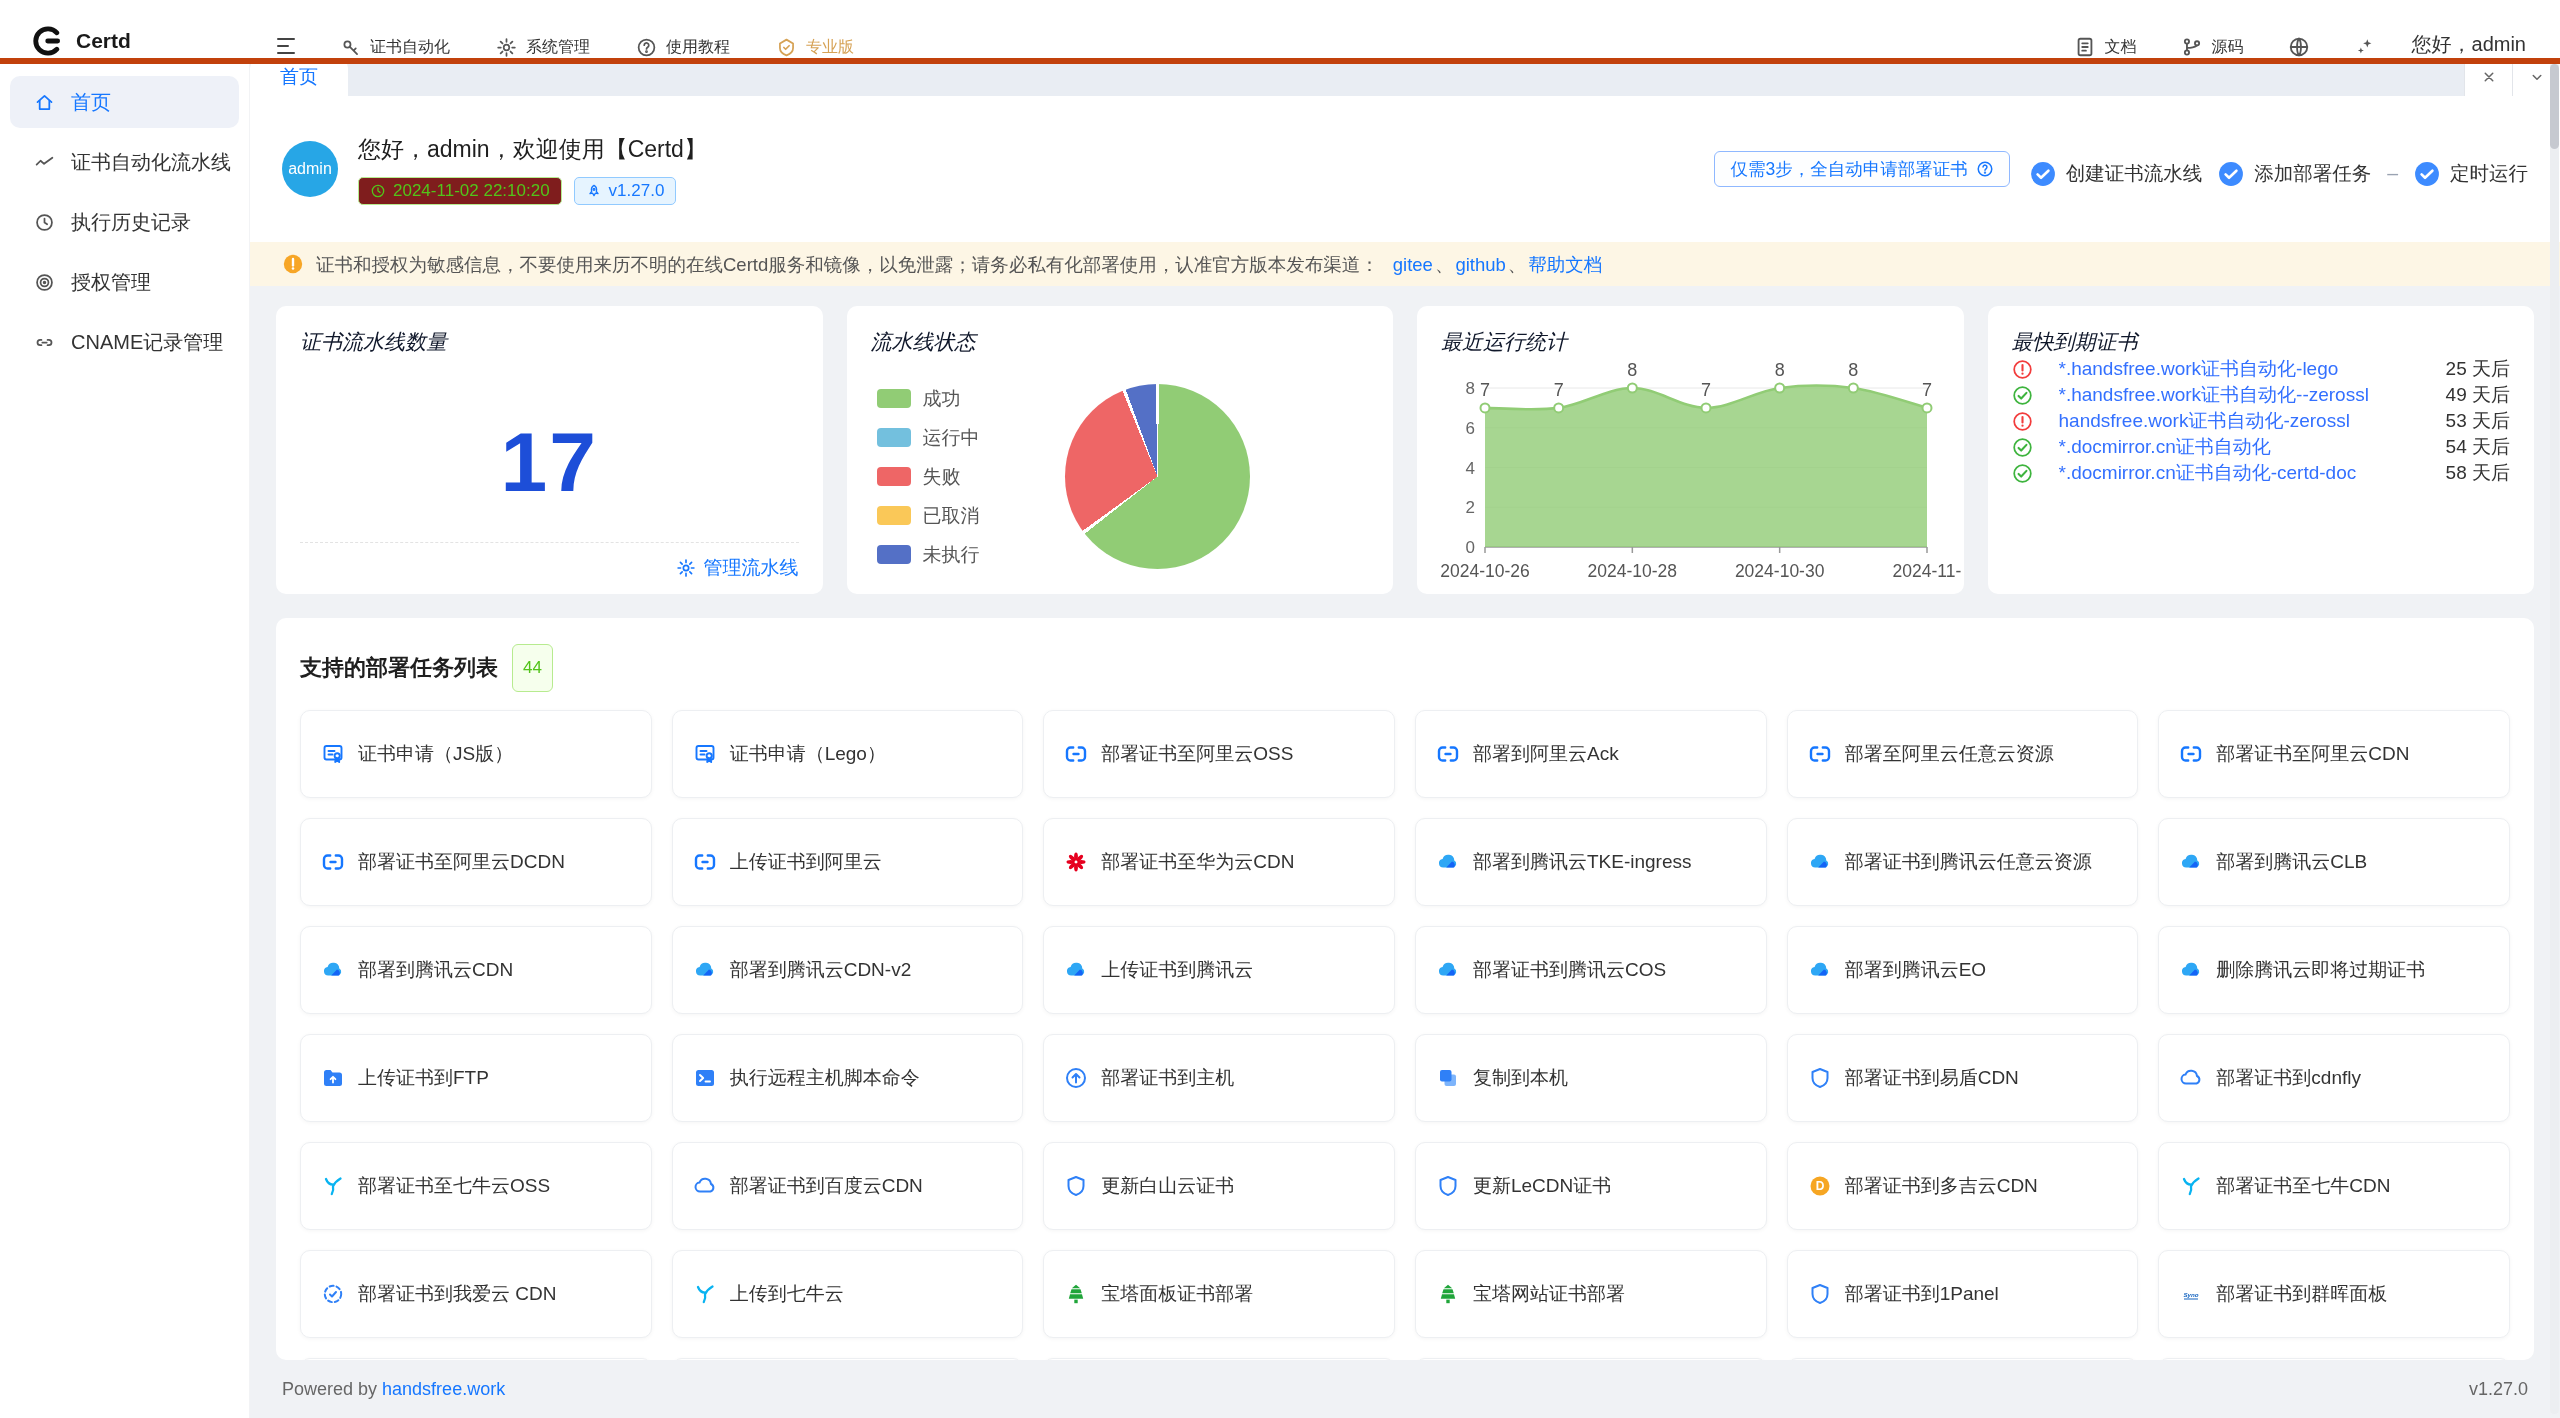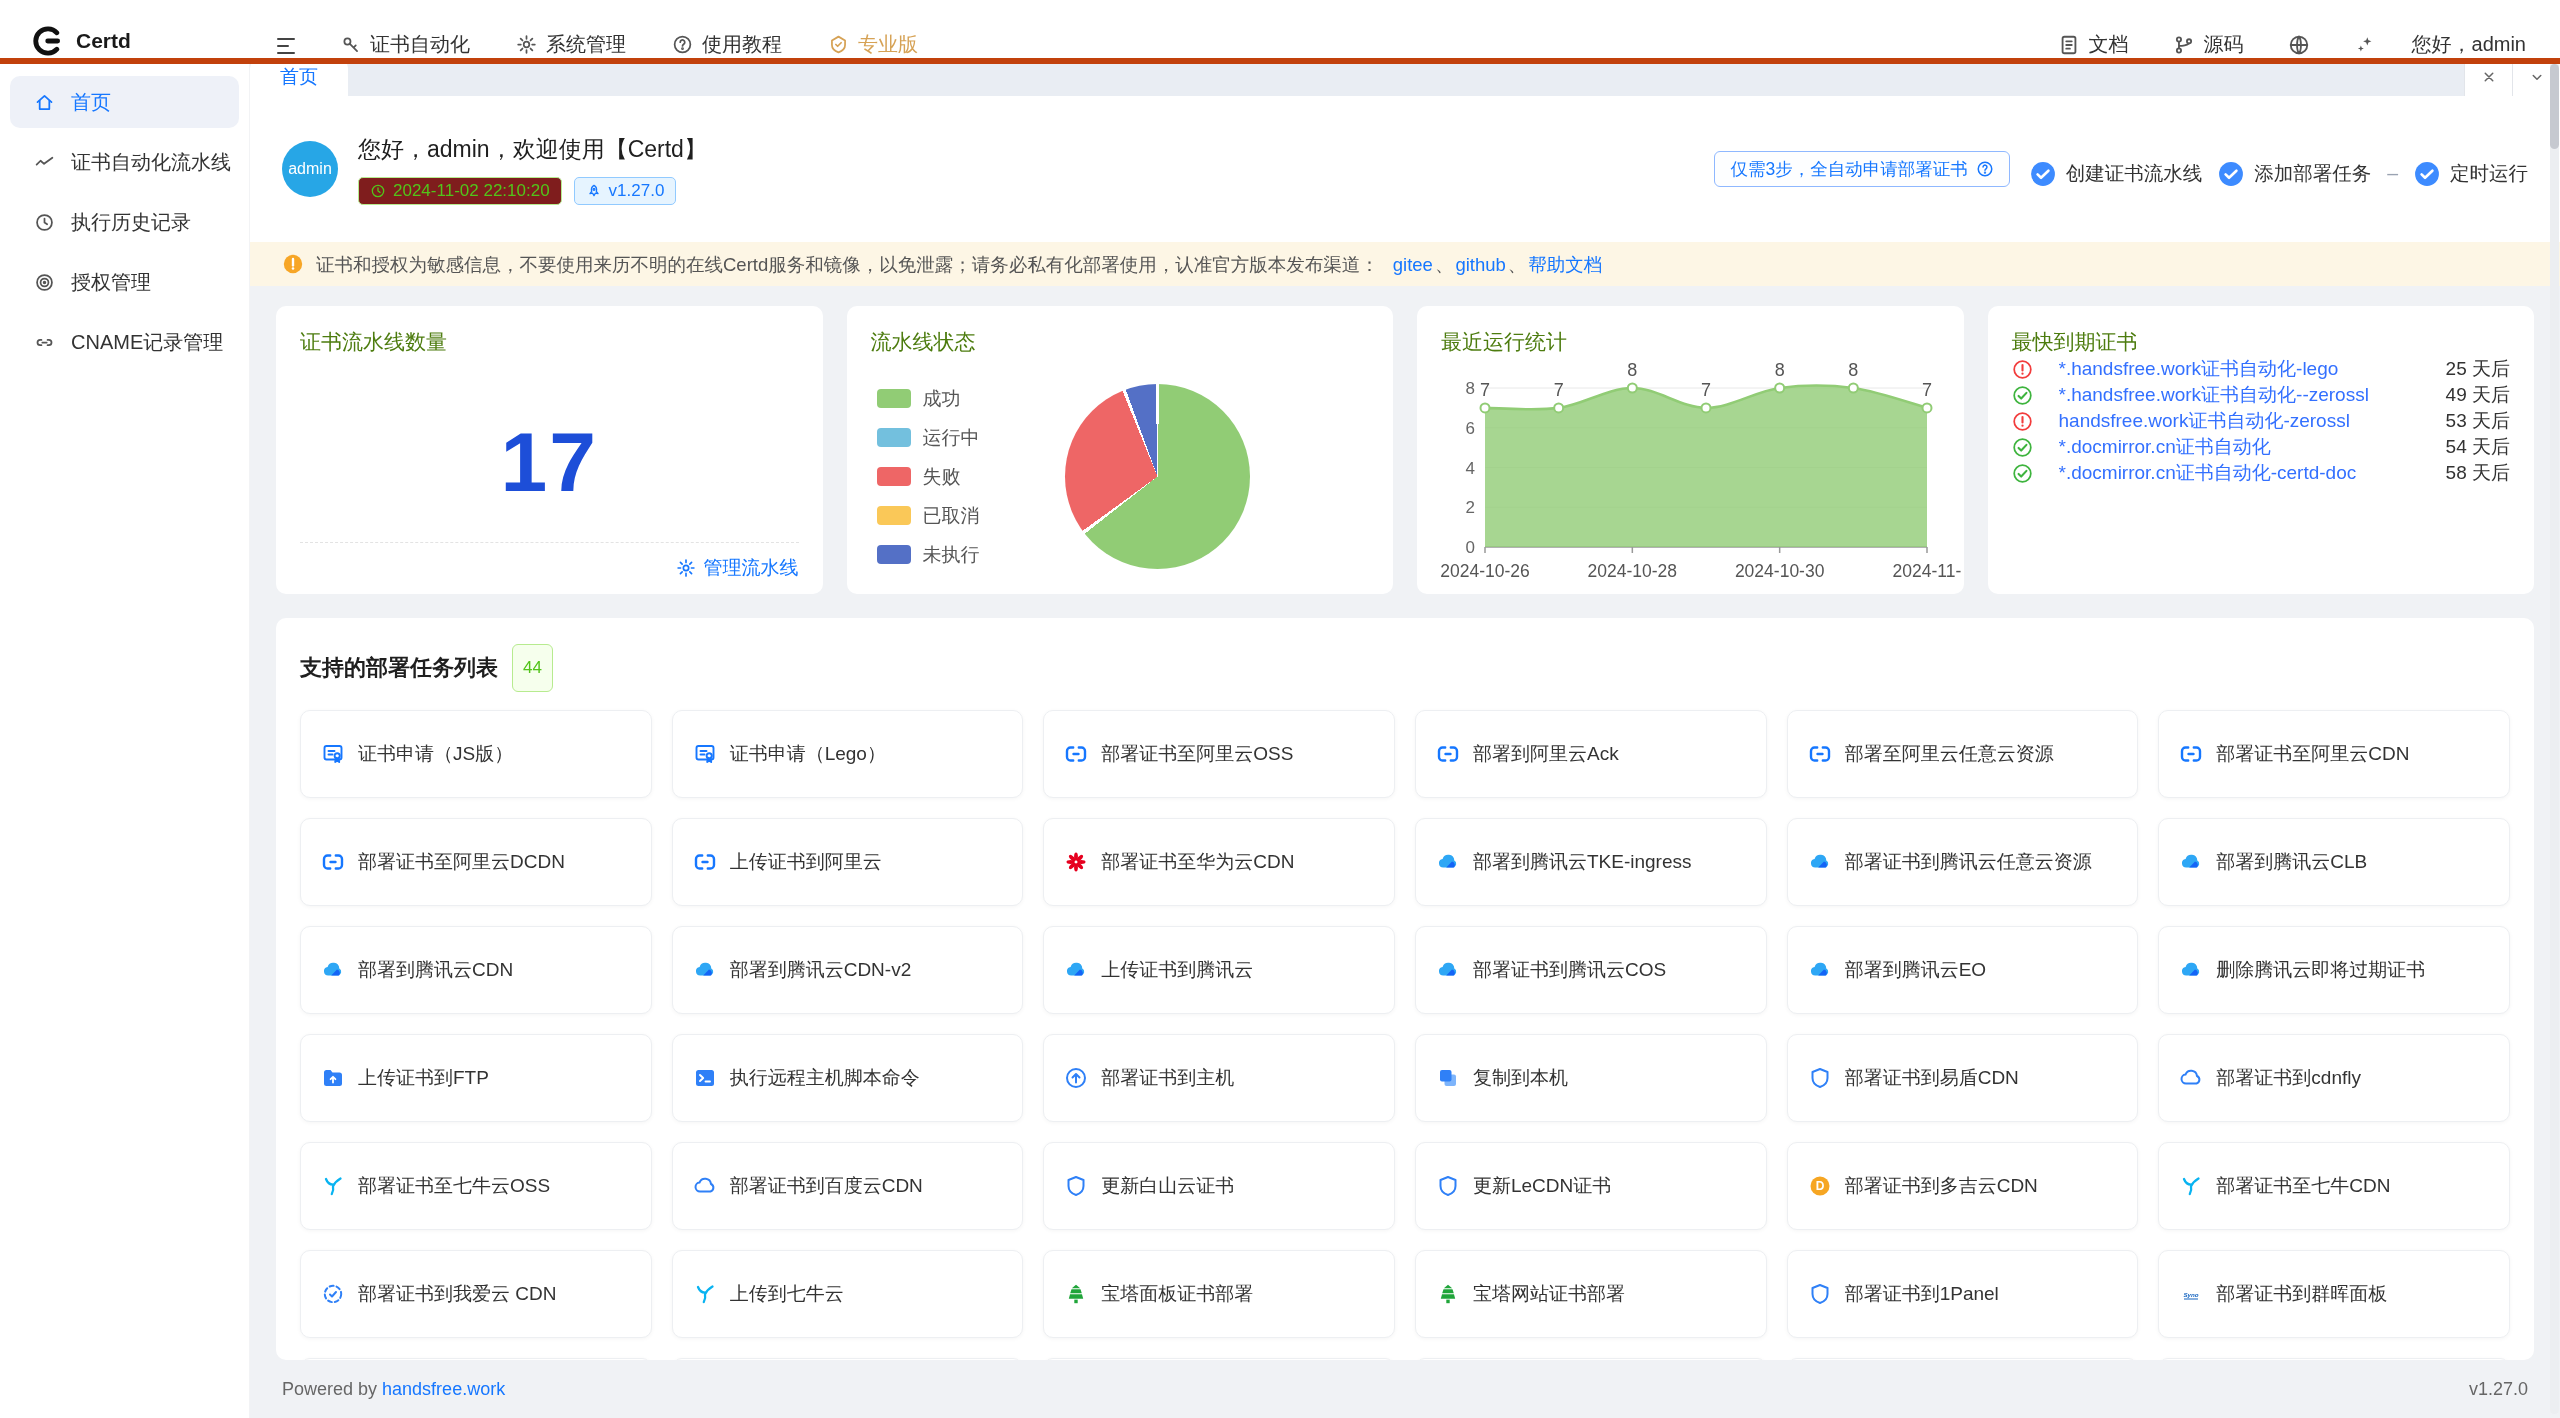--- a/index.html
+++ b/index.html
@@ -7,21 +7,21 @@
   .icon{display:inline-flex;flex:none;}
   .icon svg{width:100%;height:100%;display:block;}
   a{text-decoration:none;}
   
   .navbar{height:58px;display:flex;align-items:flex-end;border-bottom:6px solid #c2410c;background:#fff;position:relative;z-index:5;}
   .brand{width:250px;display:flex;align-items:center;gap:12px;padding-left:30px;box-sizing:border-box;}
   .logo{width:34px;height:34px;}
   .brand-name{font-size:21px;font-weight:bold;color:#1a1a1a;}
   .nav-collapse{width:24px;height:24px;color:#444;margin-left:24px;cursor:pointer;}
   .nav-menu{display:flex;align-items:center;margin-left:42px;gap:46px;}
-  .nav-item{display:flex;align-items:center;gap:9px;font-size:20px;color:#333;cursor:pointer;}
+  .nav-item{display:flex;align-items:center;gap:9px;font-size:16px;color:#333;cursor:pointer;}
   .nav-item .icon{width:21px;height:21px;color:#555;}
   .nav-item.pro{color:#d6a255;}
   .nav-item.pro .icon{color:#d6a255;}
   .nav-spacer{flex:1;}
   .nav-right{display:flex;align-items:center;gap:44px;margin-right:36px;}
   .nav-right .nav-item .icon{width:22px;height:22px;}
   .nav-user{font-size:20px;color:#333;margin-right:34px;cursor:pointer;white-space:nowrap;}
   
   .sidebar{position:absolute;top:58px;left:0;width:250px;height:1360px;background:#fff;border-right:1px solid #f2f3f5;box-sizing:border-box;padding-top:10px;}
   .side-item{display:flex;align-items:center;gap:16px;font-size:20px;color:#333;height:52px;margin:8px 10px;padding-left:24px;border-radius:10px;cursor:pointer;}
@@ -55,21 +55,21 @@
   
   .notice{height:44px;background:#fdf6e5;display:flex;align-items:center;gap:12px;padding:0 32px;font-size:18.5px;color:#555;box-sizing:border-box;flex:none;}
   .notice .icon{width:22px;height:22px;}
   .notice .nlink{color:#1677ff;cursor:pointer;margin:0 2px;}
   .nsep{color:#555;}
   
   .section{flex:1;background:#f0f2f5;padding:20px 26px 0;box-sizing:border-box;overflow:hidden;display:flex;flex-direction:column;}
   .stat-row{display:flex;gap:24px;height:288px;flex:none;}
   .card{background:#fff;border-radius:10px;padding:22px 24px;box-sizing:border-box;position:relative;}
   .stat-row .card{flex:1;overflow:hidden;}
-  .card-title{font-size:21px;color:#4d7c0f;}
+  .card-title{font-size:21px;color:#0f172a;font-style:italic;}
   .big-num{font-size:84px;font-weight:bold;color:#1d4ed8;text-align:center;margin-top:58px;letter-spacing:2px;}
   .card-foot{position:absolute;left:24px;right:24px;bottom:13px;border-top:1px dashed #e3e3e3;padding-top:12px;display:flex;justify-content:flex-end;}
   .manage-link{display:flex;align-items:center;gap:8px;color:#1677ff;font-size:19px;cursor:pointer;}
   .manage-link .icon{width:20px;height:20px;}
   .status-body{display:flex;align-items:center;margin-top:28px;}
   .legend{display:flex;flex-direction:column;gap:13px;margin-left:6px;}
   .lg-row{display:flex;align-items:center;gap:12px;font-size:19px;color:#555;}
   .lg-sw{width:34px;height:19px;border-radius:4px;flex:none;}
   .pie{width:185px;height:185px;border-radius:50%;margin-left:85px;flex:none;}
   #run-chart{margin-top:2px;}

